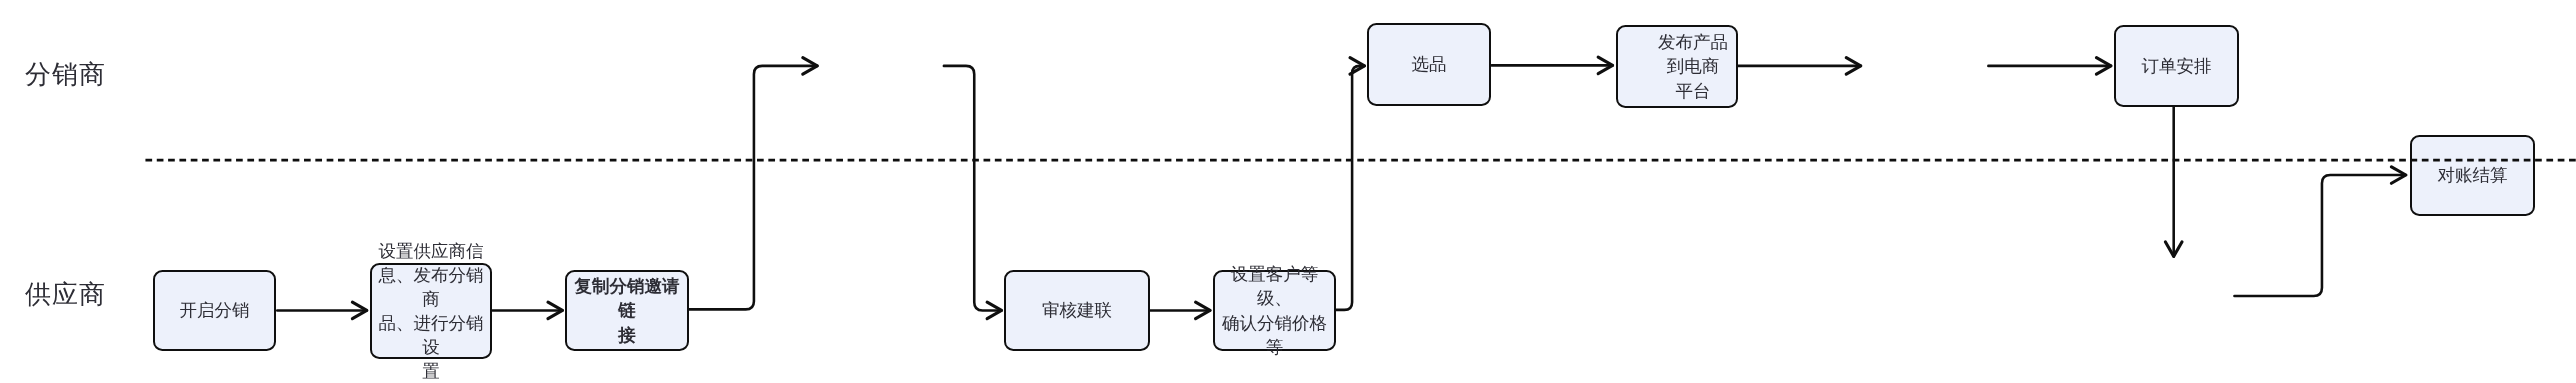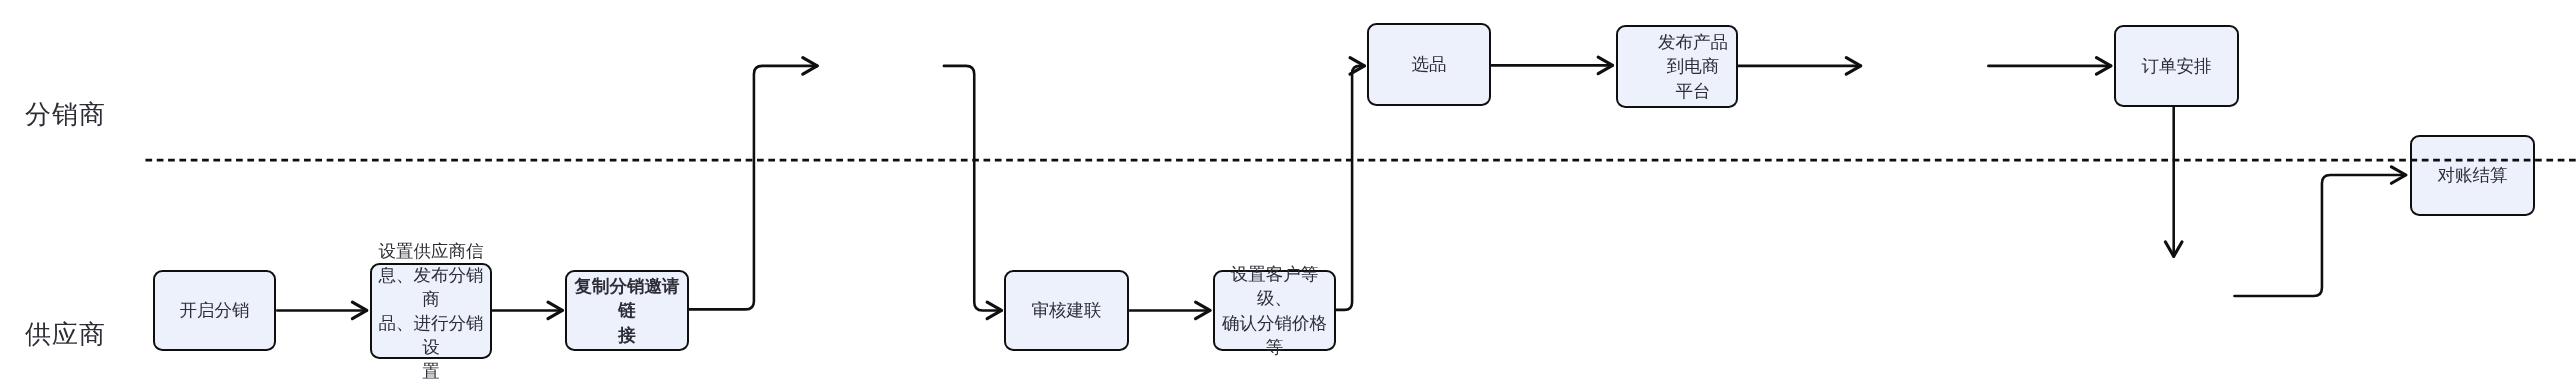--- a/index.html
+++ b/index.html
@@ -25,21 +25,20 @@
   #edges-layer { z-index: 1; }
   #nodes-layer { z-index: 2; }
   #divider-layer { z-index: 3; pointer-events: none; }
   .lane-label {
     position: absolute;
     font-size: 26px;
     line-height: 1.05;
     color: #2d2d35;
     letter-spacing: 1px;
     white-space: nowrap;
-    margin-top: 40px;
   }
   .node {
     position: absolute;
     box-sizing: border-box;
     background: #edf1fb;
     border: 2.6px solid #0f0f0f;
     border-radius: 9.3px;
     display: flex;
     align-items: center;
     justify-content: center;
@@ -91,21 +90,21 @@
     <div class="lane-label" style="left:25px; top:61px;">分销商</div>
     <div class="lane-label" style="left:25px; top:281px;">供应商</div>
 
     <div class="node" style="left:153px; top:270px; width:123px; height:81px;">开启分销</div>
     <div class="node" style="left:370px; top:263px; width:122px; height:96px;">设置供应商信
 息、发布分销商
 品、进行分销设
 置</div>
     <div class="node" style="left:565px; top:270px; width:124px; height:81px;font-weight:bold;">复制分销邀请链
 接</div>
-    <div class="node" style="left:1004px; top:270px; width:125px; height:81px;">审核建联</div>
+    <div class="node" style="left:1004px; top:270px; width:146px; height:81px;">审核建联</div>
     <div class="node" style="left:1213px; top:270px; width:123px; height:81px;">设置客户等级、
 确认分销价格等</div>
     <div class="node" style="left:1367px; top:23px; width:124px; height:83px;">选品</div>
     <div class="node" style="left:1616px; top:25px; width:122px; height:83px;padding-left:37px;">发布产品到电商
 平台</div>
     <div class="node" style="left:2114px; top:25px; width:125px; height:82px;">订单安排</div>
     <div class="node" style="left:2410px; top:135px; width:125px; height:81px;">对账结算</div>
   </div>
 
   <svg id="divider-layer" class="layer" viewBox="0 0 5234 744">

